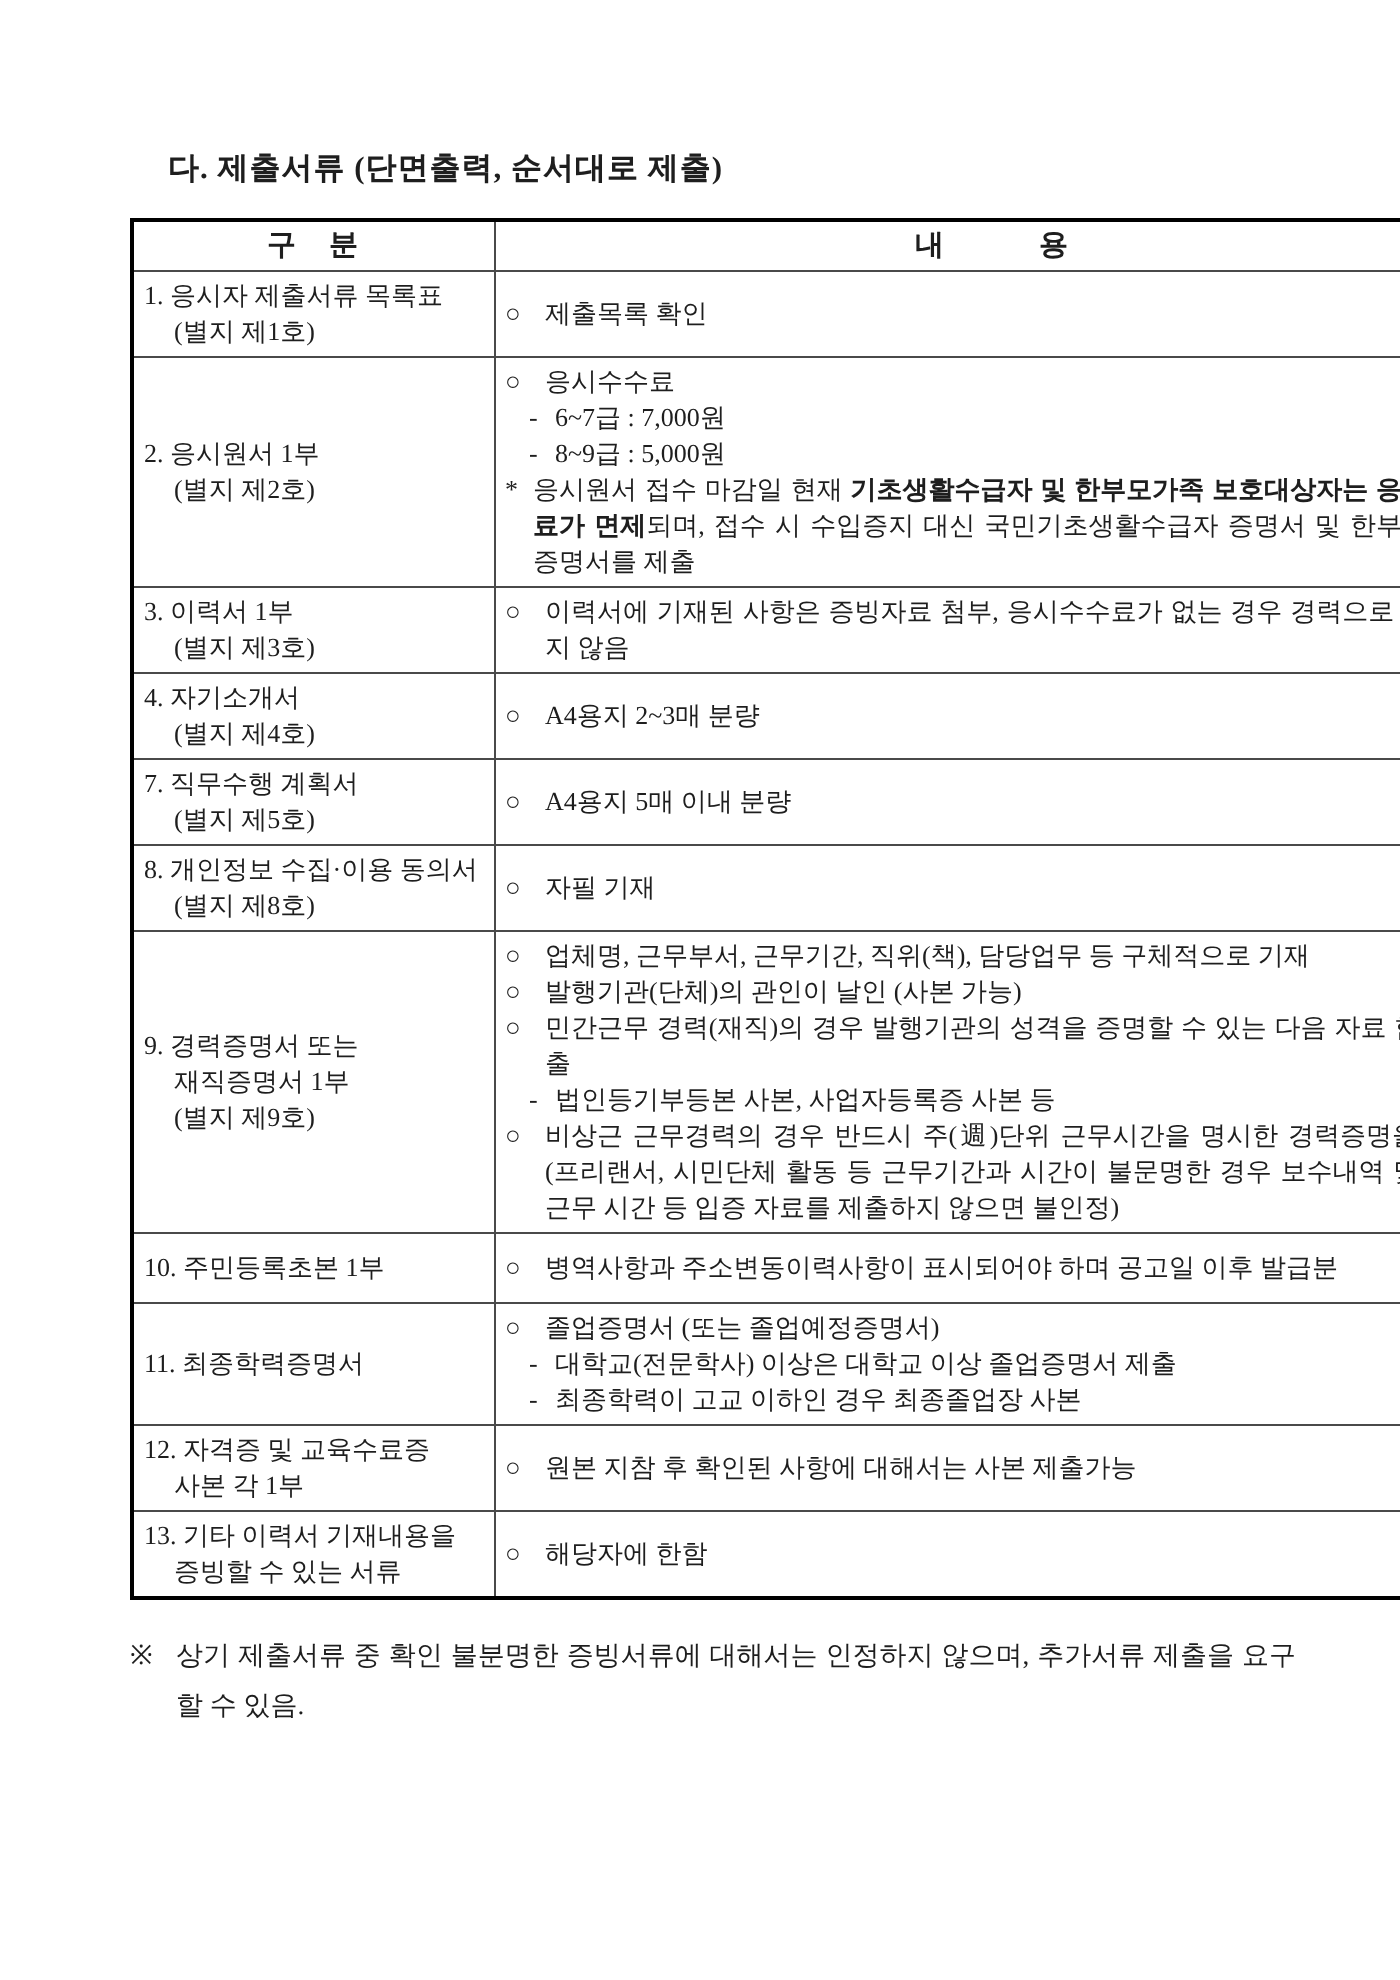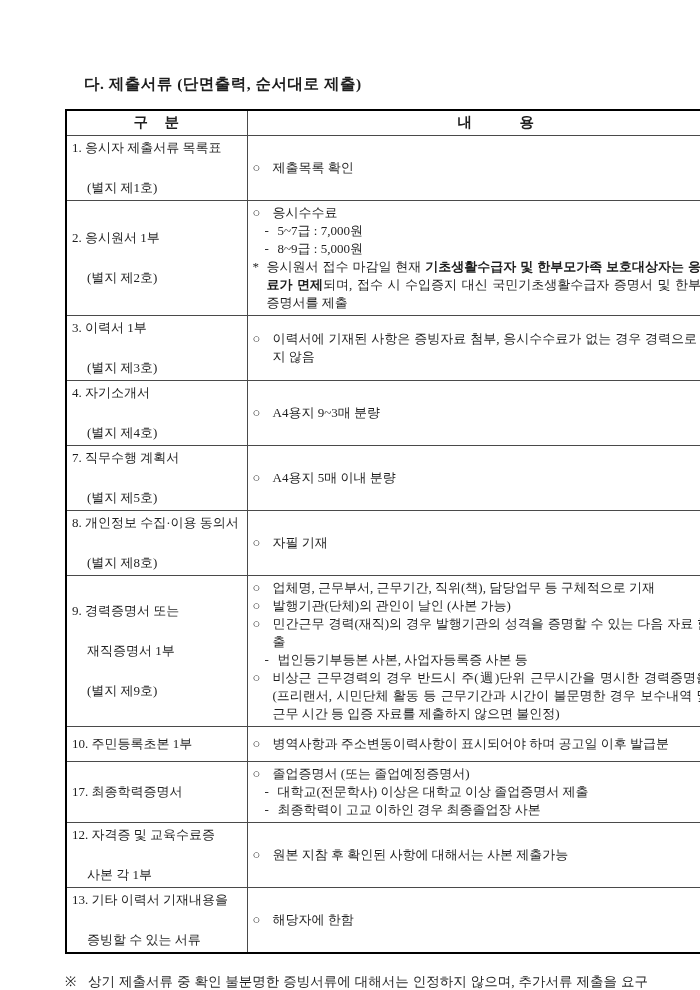--- a/index.html
+++ b/index.html
@@ -34,21 +34,21 @@
     padding: 0;
     letter-spacing: 1px;
     background: #ffffff;
   }
   th.cat { width: 181px; }
 
   td { vertical-align: middle; padding: 3px 5px; font-size: 13px; }
   td.col1 { font-weight: normal; padding-left: 5px; padding-right: 3px; }
 
   .tline { line-height: 18px; white-space: nowrap; }
-  .tline.cont { padding-left: 15px; margin-top: 22px; }
+  .tline.cont { padding-left: 15px; }
   .tfit { display: inline-block; transform-origin: 0 50%; white-space: nowrap; }
 
   td.col2 .cwrap {
     min-height: 28px;
     display: flex; flex-direction: column; justify-content: center;
   }
   .cline { display: flex; line-height: 18px; }
   .cline .marker { flex: none; width: 20px; }
   .cline.dash { padding-left: 12px; }
   .cline.dash .marker { width: 13px; }
@@ -101,21 +101,21 @@
             <div class="tline cont"><span class="tfit">(별지 제2호)</span></div>
           </td>
           <td class="col2">
             <div class="cwrap">
               <div class="cline">
                 <span class="marker">○</span>
                 <span class="ltext"><span>응시수수료</span></span>
               </div>
               <div class="cline ind dash">
                 <span class="marker">-</span>
-                <span class="ltext"><span>5~7급 : 7,000원</span></span>
+                <span class="ltext"><span>6~7급 : 7,000원</span></span>
               </div>
               <div class="cline ind dash">
                 <span class="marker">-</span>
                 <span class="ltext"><span>8~9급 : 5,000원</span></span>
               </div>
               <div class="cline star">
                 <span class="marker">*</span>
                 <span class="ltext"><span>응시원서 접수 마감일 현재 </span><span class="bold">기초생활수급자 및 한부모가족 보호대상자는 응시수수료가 면제</span><span>되며, 접수 시 수입증지 대신 국민기초생활수급자 증명서 및 한부모가족 증명서를 제출</span></span>
               </div>
             </div>
@@ -137,21 +137,21 @@
         </tr>
         <tr>
           <td class="col1">
             <div class="tline"><span class="tfit">4. 자기소개서</span></div>
             <div class="tline cont"><span class="tfit">(별지 제4호)</span></div>
           </td>
           <td class="col2">
             <div class="cwrap">
               <div class="cline">
                 <span class="marker">○</span>
-                <span class="ltext"><span>A4용지 9~3매 분량</span></span>
+                <span class="ltext"><span>A4용지 2~3매 분량</span></span>
               </div>
             </div>
           </td>
         </tr>
         <tr>
           <td class="col1">
             <div class="tline"><span class="tfit">7. 직무수행 계획서</span></div>
             <div class="tline cont"><span class="tfit">(별지 제5호)</span></div>
           </td>
           <td class="col2">
@@ -216,21 +216,21 @@
             <div class="cwrap">
               <div class="cline">
                 <span class="marker">○</span>
                 <span class="ltext"><span>병역사항과 주소변동이력사항이 표시되어야 하며 공고일 이후 발급분</span></span>
               </div>
             </div>
           </td>
         </tr>
         <tr>
           <td class="col1">
-            <div class="tline"><span class="tfit">17. 최종학력증명서</span></div>
+            <div class="tline"><span class="tfit">11. 최종학력증명서</span></div>
           </td>
           <td class="col2">
             <div class="cwrap">
               <div class="cline">
                 <span class="marker">○</span>
                 <span class="ltext"><span>졸업증명서 (또는 졸업예정증명서)</span></span>
               </div>
               <div class="cline ind dash">
                 <span class="marker">-</span>
                 <span class="ltext"><span>대학교(전문학사) 이상은 대학교 이상 졸업증명서 제출</span></span>

